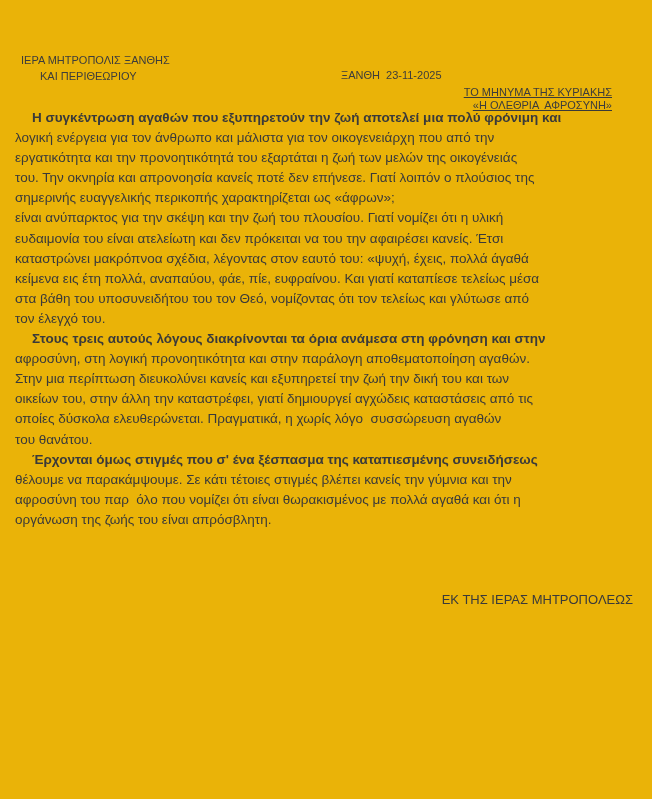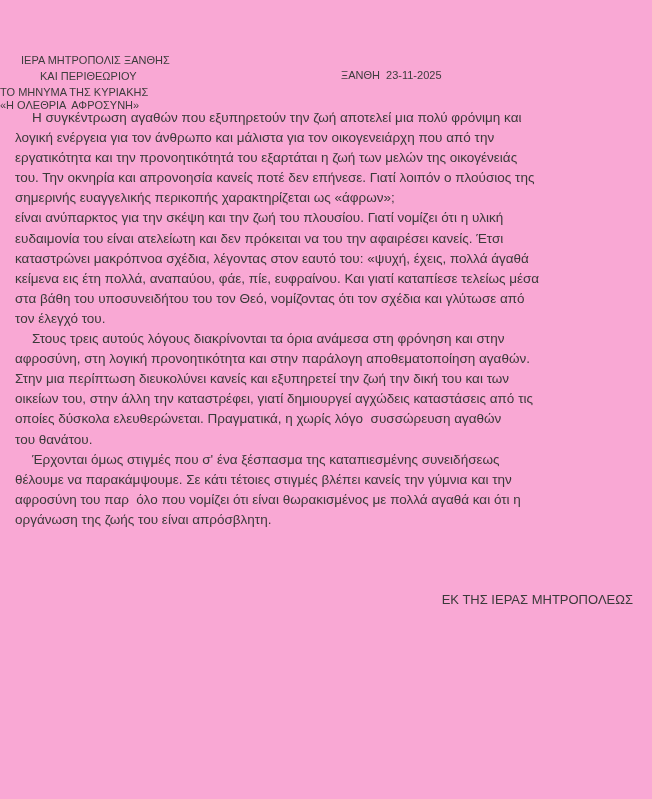--- a/index.html
+++ b/index.html
@@ -4,40 +4,41 @@
 <style>
   html, body {
     margin: 0;
     padding: 0;
     background: #ffffff;
   }
   .page {
     position: relative;
     width: 652px;
     height: 799px;
-    background: #f9a8d4;
+    background: #eab308;
     font-family: "Liberation Sans", "DejaVu Sans", sans-serif;
     color: #3a3a3a;
     overflow: hidden;
   }
   .hline {
     position: absolute;
     font-size: 11px;
     line-height: 13px;
     white-space: pre;
     color: #3c3c3c;
   }
   .org-line1 { left: 21px; top: 54px; }
   .org-line2 { left: 40px; top: 70px; }
   .dateline  { left: 327px; top: 69px; margin-left: 14px; }
   .center-row {
     position: absolute;
     left: 0;
     width: 612px;
-    text-align: left;
+    text-align: right;
+    text-decoration: underline;
   }
   .title-row    { top: 82px; }
   .subtitle-row { top: 95px; }
   .center-row span {
     font-size: 11px;
     line-height: 13px;
     white-space: pre;
     color: #3c3c3c;
   }
   .doc-body {
@@ -46,21 +47,21 @@
     top: 108px;
     width: 632px;
   }
   .para { margin: 0; padding: 0; }
   .line {
     font-size: 13.5px;
     line-height: 20.1px;
     white-space: pre;
     color: #3a3a3a;
   }
-  .line.first { padding-left: 17px; }
+  .line.first { padding-left: 17px; font-weight: bold; }
   .signature {
     position: absolute;
     right: 19px;
     top: 592px;
     font-size: 13px;
     line-height: 16px;
     white-space: pre;
     color: #3a3a3a;
     text-align: center;
   }
@@ -90,21 +91,21 @@
         <div class="line">λογική ενέργεια για τον άνθρωπο και μάλιστα για τον οικογενειάρχη που από την</div>
         <div class="line">εργατικότητα και την προνοητικότητά του εξαρτάται η ζωή των μελών της οικογένειάς</div>
         <div class="line">του. Την οκνηρία και απρονοησία κανείς ποτέ δεν επήνεσε. Γιατί λοιπόν ο πλούσιος της</div>
         <div class="line">σημερινής ευαγγελικής περικοπής χαρακτηρίζεται ως «άφρων»;</div>
       </div>
       <div class="para">
         <div class="line">είναι ανύπαρκτος για την σκέψη και την ζωή του πλουσίου. Γιατί νομίζει ότι η υλική</div>
         <div class="line">ευδαιμονία του είναι ατελείωτη και δεν πρόκειται να του την αφαιρέσει κανείς. Έτσι</div>
         <div class="line">καταστρώνει μακρόπνοα σχέδια, λέγοντας στον εαυτό του: «ψυχή, έχεις, πολλά άγαθά</div>
         <div class="line">κείμενα εις έτη πολλά, αναπαύου, φάε, πίε, ευφραίνου. Και γιατί καταπίεσε τελείως μέσα</div>
-        <div class="line">στα βάθη του υποσυνειδήτου του τον Θεό, νομίζοντας ότι τον σχέδια και γλύτωσε από</div>
+        <div class="line">στα βάθη του υποσυνειδήτου του τον Θεό, νομίζοντας ότι τον τελείως και γλύτωσε από</div>
         <div class="line">τον έλεγχό του.</div>
       </div>
       <div class="para">
         <div class="line first">Στους τρεις αυτούς λόγους διακρίνονται τα όρια ανάμεσα στη φρόνηση και στην</div>
         <div class="line">αφροσύνη, στη λογική προνοητικότητα και στην παράλογη αποθεματοποίηση αγαθών.</div>
         <div class="line">Στην μια περίπτωση διευκολύνει κανείς και εξυπηρετεί την ζωή την δική του και των</div>
         <div class="line">οικείων του, στην άλλη την καταστρέφει, γιατί δημιουργεί αγχώδεις καταστάσεις από τις</div>
         <div class="line">οποίες δύσκολα ελευθερώνεται. Πραγματικά, η χωρίς λόγο  συσσώρευση αγαθών</div>
         <div class="line">του θανάτου.</div>
       </div>

